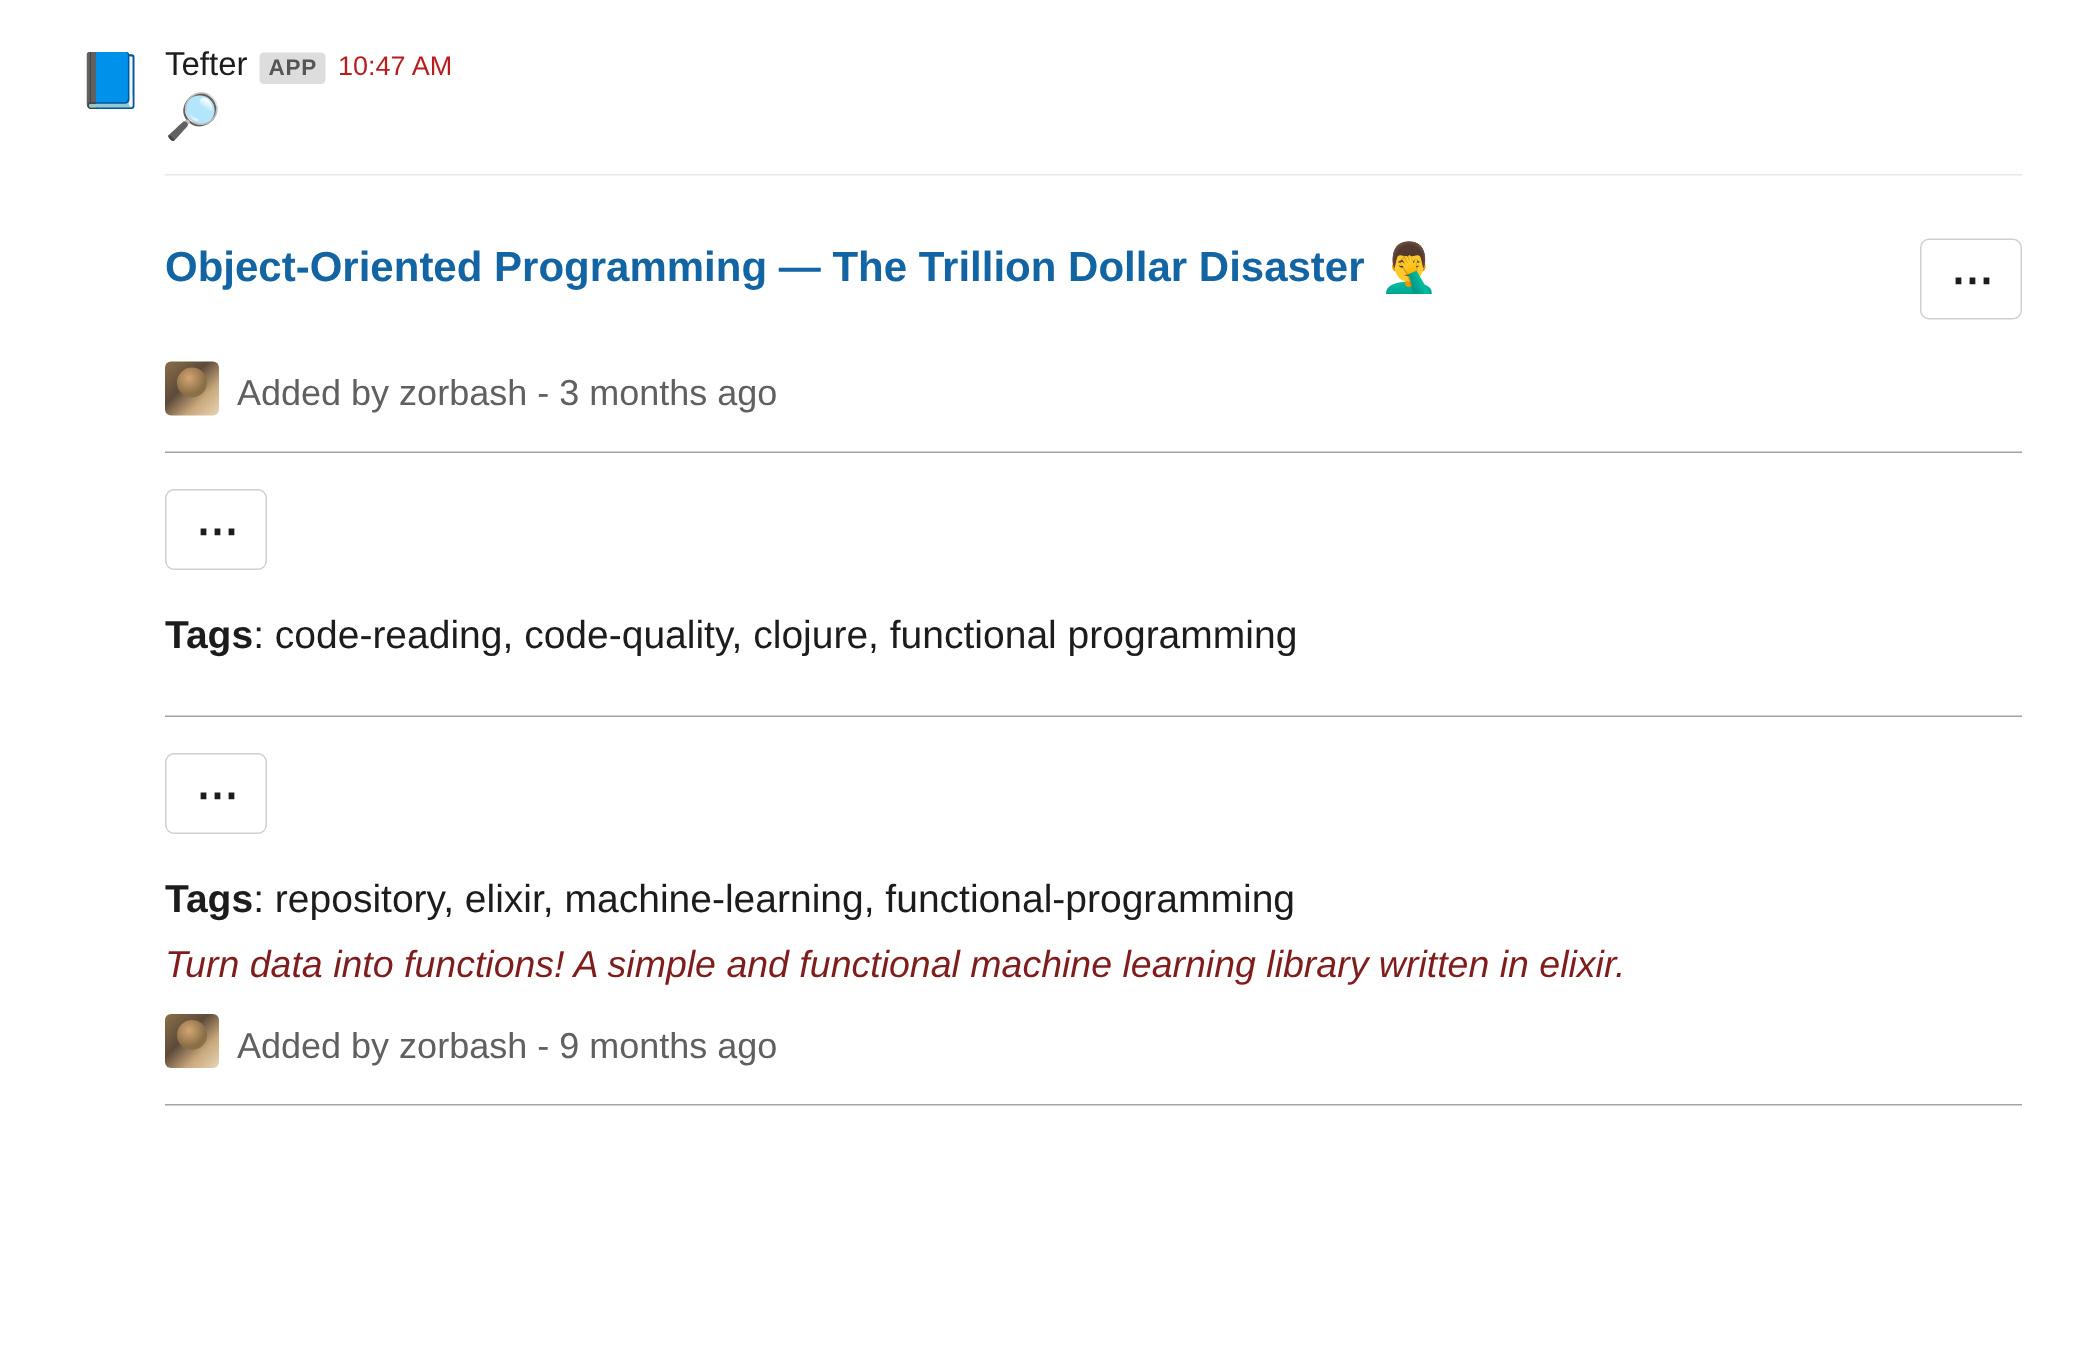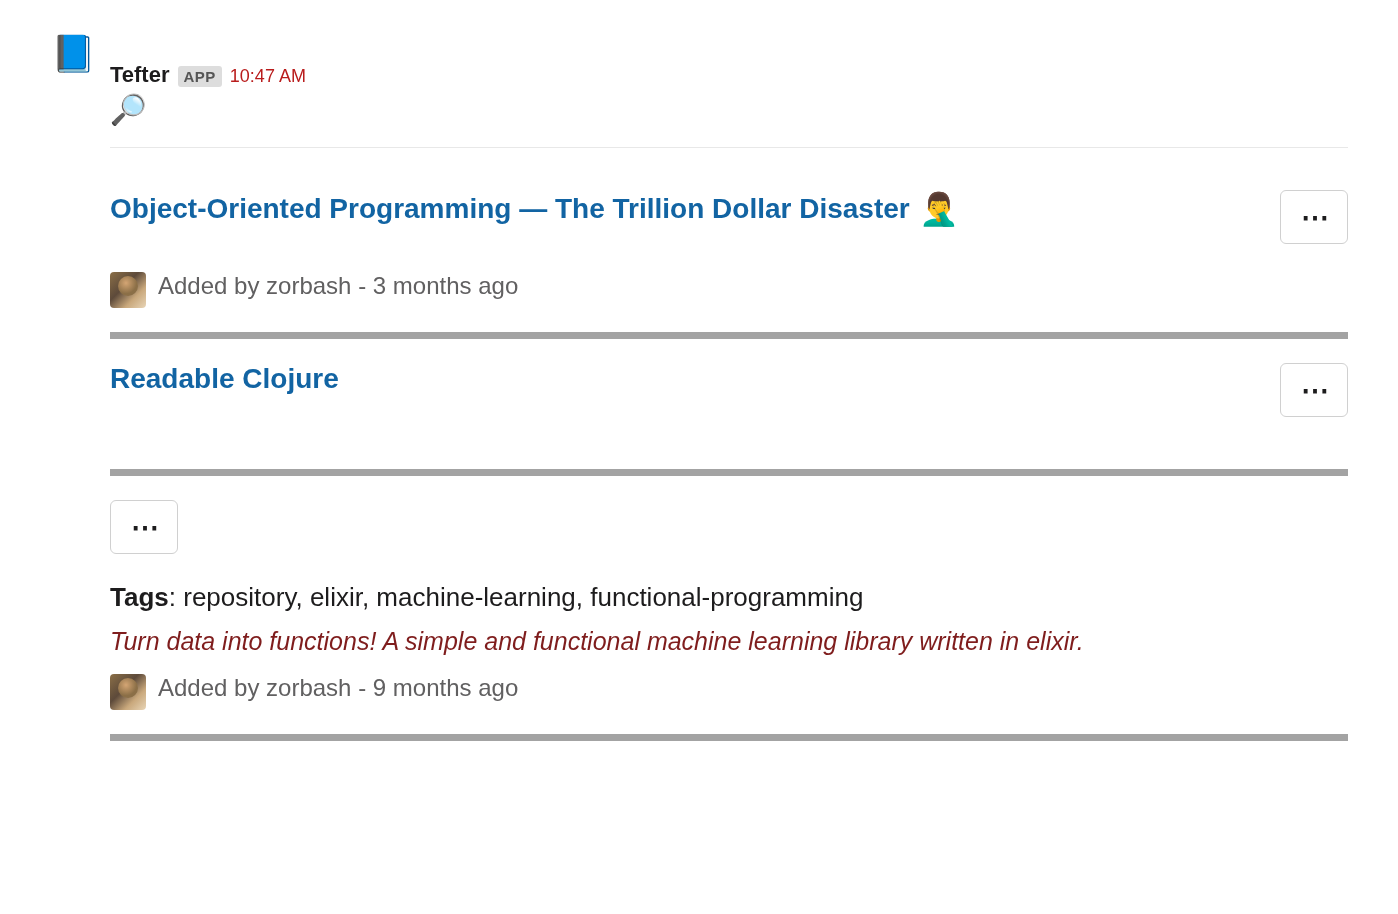--- a/index.html
+++ b/index.html
@@ -35,24 +35,23 @@
       flex: 1;
       min-width: 0;
     }
     .header-line {
       display: flex;
       align-items: baseline;
       gap: 8px;
       margin-bottom: 4px;
     }
     .sender-name {
-      font-weight: 700;
+      font-weight: 400;
       font-size: 22px;
       color: #1d1c1d;
-      margin-top: 32px;
     }
     .app-badge {
       background: #dddddd;
       color: #555555;
       font-size: 15px;
       font-weight: 600;
       padding: 2px 6px;
       border-radius: 3px;
       letter-spacing: 0.5px;
     }
@@ -72,21 +71,21 @@
     }
     .intro-line .search-emoji {
       font-size: 30px;
       transform: scaleX(-1);
     }
     .intro-text-bold {
       font-weight: 700;
     }
     .result {
       padding: 24px 0;
-      border-bottom: 7px solid #a3a3a3;
+      border-bottom: 1px solid #a3a3a3;
       position: relative;
     }
     .result-title-row {
       display: flex;
       align-items: flex-start;
       justify-content: space-between;
       gap: 20px;
       margin-bottom: 28px;
     }
     .result-title {
@@ -129,21 +128,21 @@
       font-weight: 700;
     }
     .description {
       font-size: 25px;
       font-style: italic;
       color: #7f1d1d;
       margin-bottom: 14px;
     }
     .added-by {
       display: flex;
-      align-items: flex-start;
+      align-items: flex-end;
       gap: 12px;
       font-size: 24px;
       color: #616061;
       margin-top: 18px;
     }
     .user-avatar {
       width: 36px;
       height: 36px;
       border-radius: 4px;
       background: linear-gradient(135deg, #8b6f47 0%, #5d4a3a 40%, #c9a87c 70%, #e8d5b7 100%);
@@ -189,24 +188,24 @@
         <button class="more-button">⋯</button>
       </div>
       <div class="added-by">
         <div class="user-avatar"></div>
         <span>Added by zorbash - 3 months ago</span>
       </div>
     </div>
 
     <div class="result">
       <div class="result-title-row">
-        <div class="result-title">
-          <a href="#">Readable Clojure</a>
-        </div>
         <button class="more-button">⋯</button>
+      </div>
+      <div class="tags-line">
+        <span class="tags-label">Tags</span><span>: </span><span>code-reading, code-quality, clojure, functional programming</span>
       </div>
     </div>
 
     <div class="result">
       <div class="result-title-row">
         <button class="more-button">⋯</button>
       </div>
       <div class="tags-line">
         <span class="tags-label">Tags</span><span>: </span><span>repository, elixir, machine-learning, functional-programming</span>
       </div>

